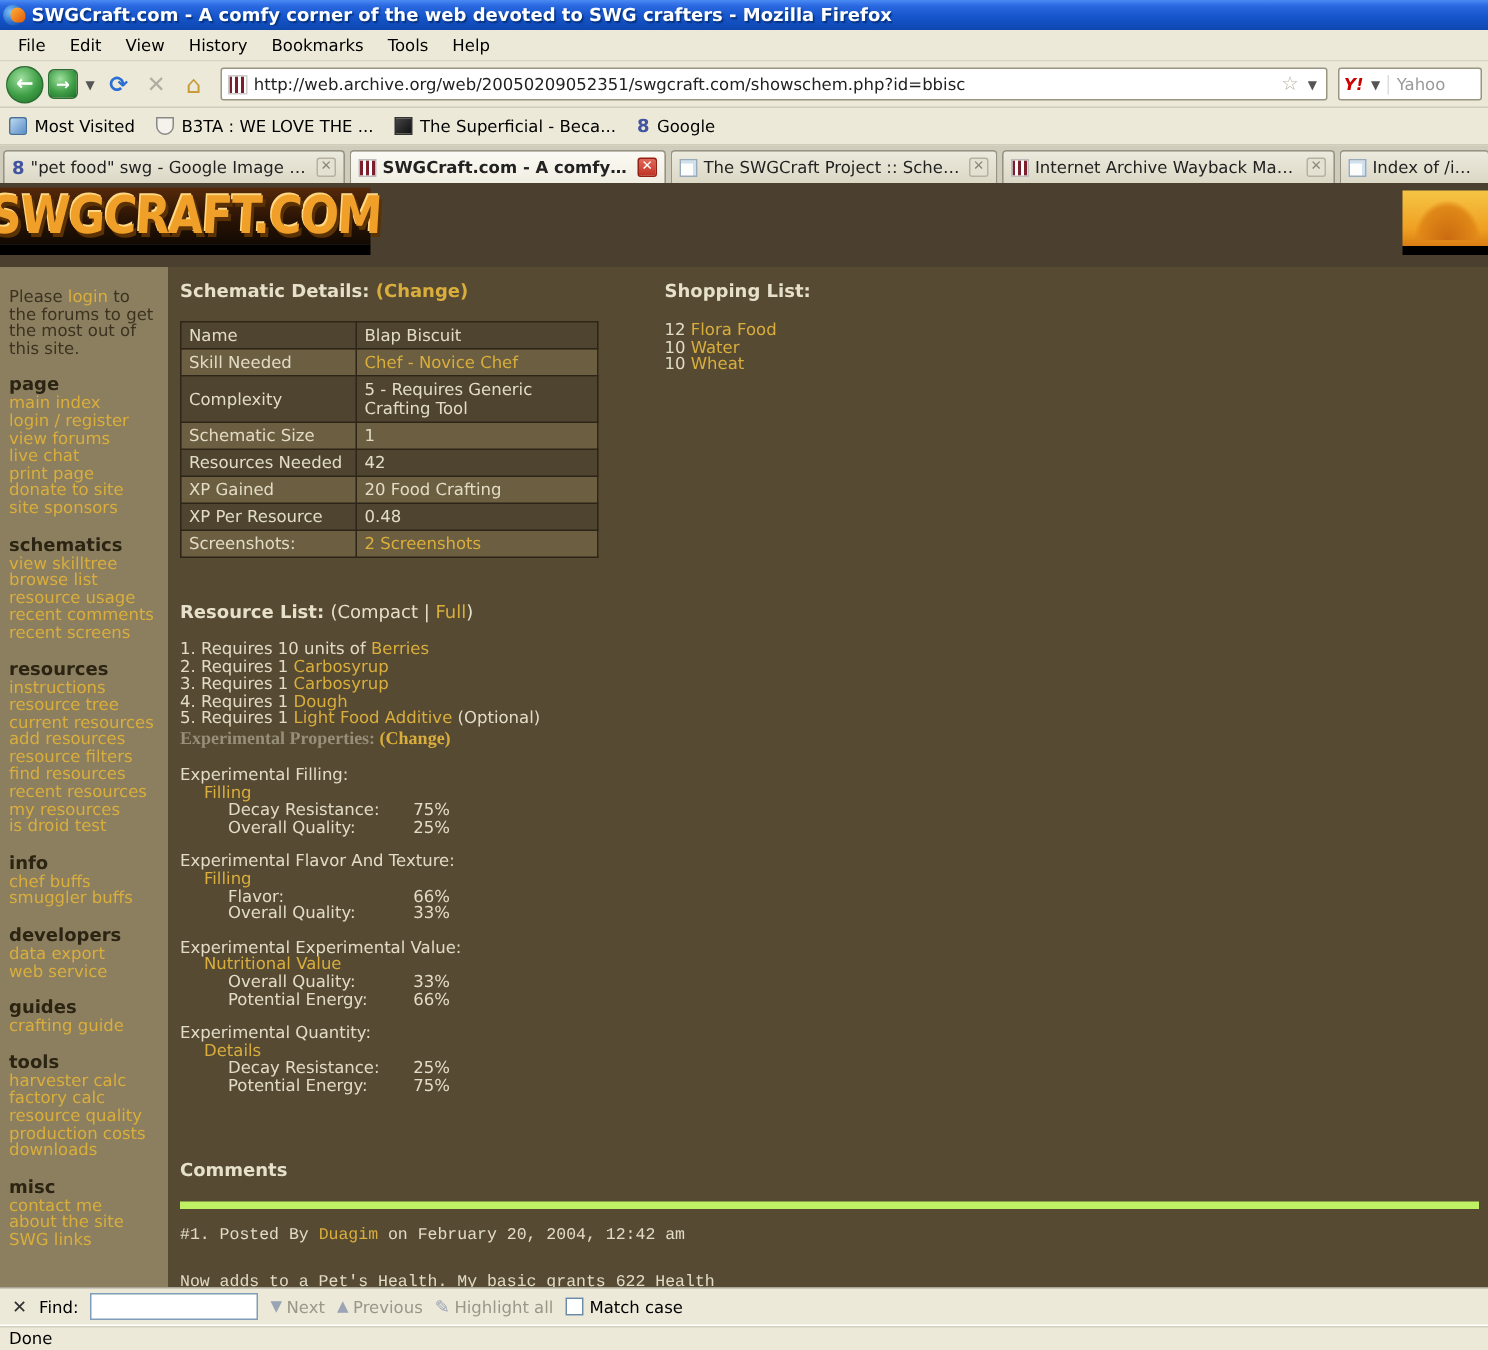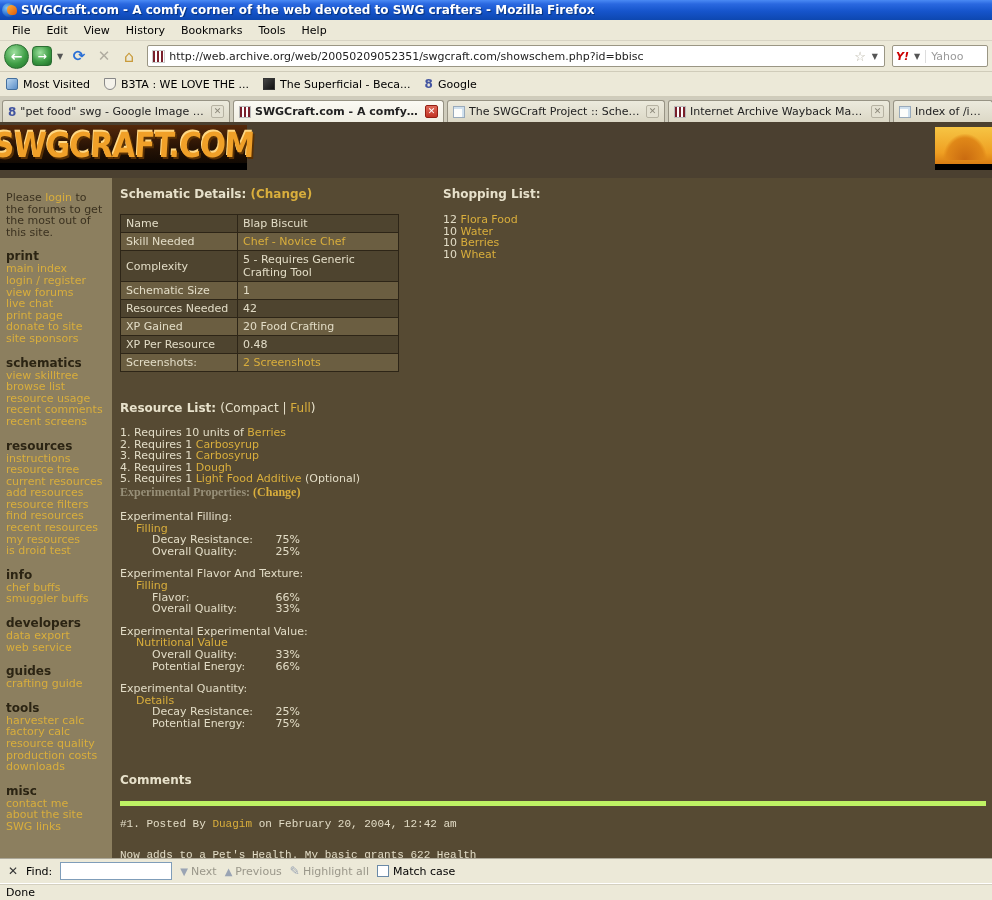--- a/index.html
+++ b/index.html
@@ -200,21 +200,21 @@
       <div class="header-art"></div>
     </div>
 
     <div class="page-body">
       <div class="sidebar">
         <div class="sb-intro">
           <span>Please </span><a>login</a><span> to the forums to get the most out of this site.</span>
         </div>
         <div id="sb-sections">
             <div class="sb-section">
-              <div class="sb-title">print</div>
+              <div class="sb-title">page</div>
               <a class="sb-link">main index</a>
               <a class="sb-link">login / register</a>
               <a class="sb-link">view forums</a>
               <a class="sb-link">live chat</a>
               <a class="sb-link">print page</a>
               <a class="sb-link">donate to site</a>
               <a class="sb-link">site sponsors</a>
             </div>
             <div class="sb-section">
               <div class="sb-title">schematics</div>
@@ -308,21 +308,20 @@
                     <td><a>2 Screenshots</a></td>
                   </tr>
                 </tbody>
             </table>
           </div>
           <div class="col-right">
             <div class="section-heading">Shopping List:</div>
             <div class="shop-list" id="shop-list">
                 <div><span>12 </span><a>Flora Food</a></div>
                 <div><span>10 </span><a>Water</a></div>
-                <div><span>10 </span><a>Berries</a></div>
                 <div><span>10 </span><a>Wheat</a></div>
               </div>
           </div>
         </div>
 
         <div class="cols row2">
           <div class="col-left">
             <div class="section-heading">
               <span>Resource List: </span><span style="font-weight:normal">(Compact | </span><a style="font-weight:normal">Full</a><span style="font-weight:normal">)</span>
             </div>

